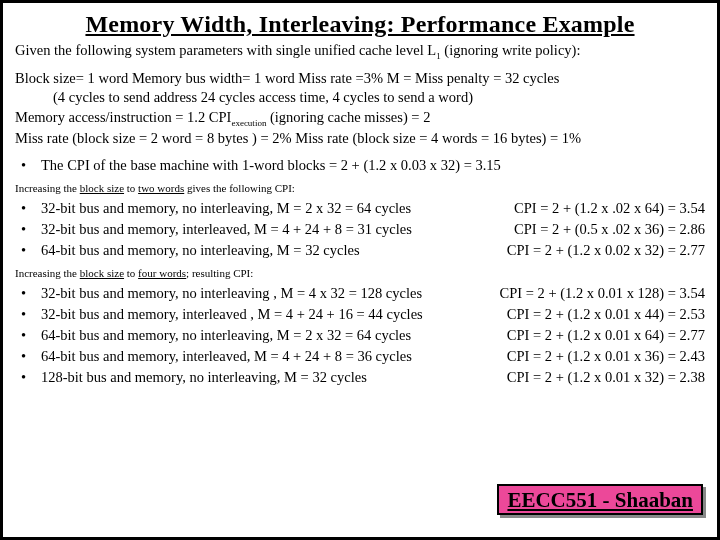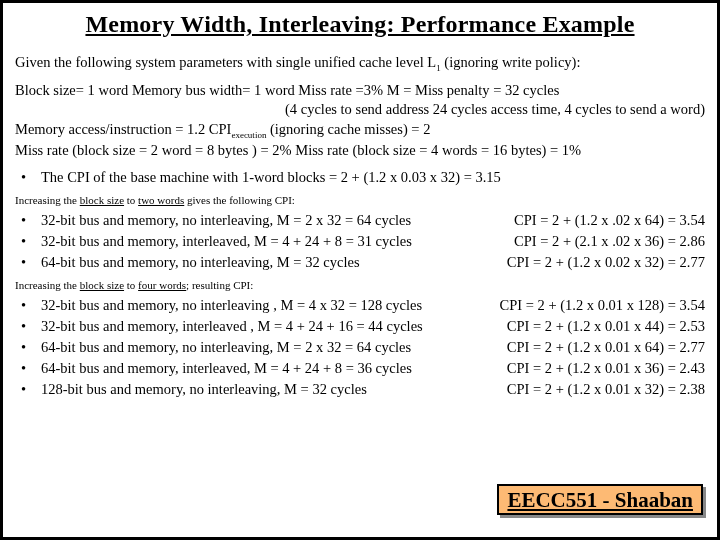--- a/index.html
+++ b/index.html
@@ -22,32 +22,31 @@
   .title {
     font-size: 24px;
     font-weight: bold;
     text-align: center;
     text-decoration: underline;
     margin: 0 0 0 0;
     letter-spacing: 0.2px;
   }
   .intro {
     font-size: 14.5px;
-    margin: 16px 2px 6px 2px;
+    margin: 4px 2px 6px 2px;
   }
   .sub1 { font-size: 9px; vertical-align: sub; }
   .params {
     font-size: 14.5px;
     margin: 8px 2px 8px 2px;
     line-height: 1.35;
   }
   .params .indent {
     padding-left: 38px;
     display: block;
-    text-align: right;
   }
   .subexec { font-size: 9px; vertical-align: sub; }
   .bullet-row {
     display: flex;
     font-size: 14.5px;
     margin: 8px 2px 8px 8px;
   }
   .bullet-row .dot {
     width: 20px;
     flex: none;
@@ -75,21 +74,21 @@
   .list .right {
     flex: none;
     white-space: nowrap;
     padding-left: 8px;
     margin-left: 20px;
   }
   .footer-box {
     position: absolute;
     right: 14px;
     bottom: 22px;
-    background: #fdba74;
+    background: #ec4899;
     border: 2px solid #000;
     box-shadow: 3px 3px 0 #888;
     padding: 2px 8px 0 8px;
     font-size: 21px;
     font-weight: bold;
     text-decoration: underline;
   }
   .footer-small {
     position: absolute;
     right: 14px;
@@ -129,21 +128,21 @@
 
   <div class="list">
     <div class="row">
       <div class="dot">•</div>
       <div class="left">32-bit bus and memory, no interleaving,    M = 2 x 32 = 64 cycles</div>
       <div class="right">CPI = 2 + (1.2 x  .02 x 64) = 3.54</div>
     </div>
     <div class="row">
       <div class="dot">•</div>
       <div class="left">32-bit bus and memory, interleaved,    M = 4 + 24 + 8  = 31 cycles</div>
-      <div class="right">CPI = 2 + (2.1 x .02 x 36)  = 2.86</div>
+      <div class="right">CPI = 2 + (0.5 x .02 x 36)  = 2.86</div>
     </div>
     <div class="row">
       <div class="dot">•</div>
       <div class="left">64-bit bus and memory, no interleaving,     M = 32 cycles</div>
       <div class="right">CPI = 2 + (1.2 x 0.02 x 32) = 2.77</div>
     </div>
   </div>
 
   <div class="section-head">
     <span>Increasing the </span><span class="u">block size</span><span> to </span><span class="u">four words</span><span>; resulting CPI:</span>

